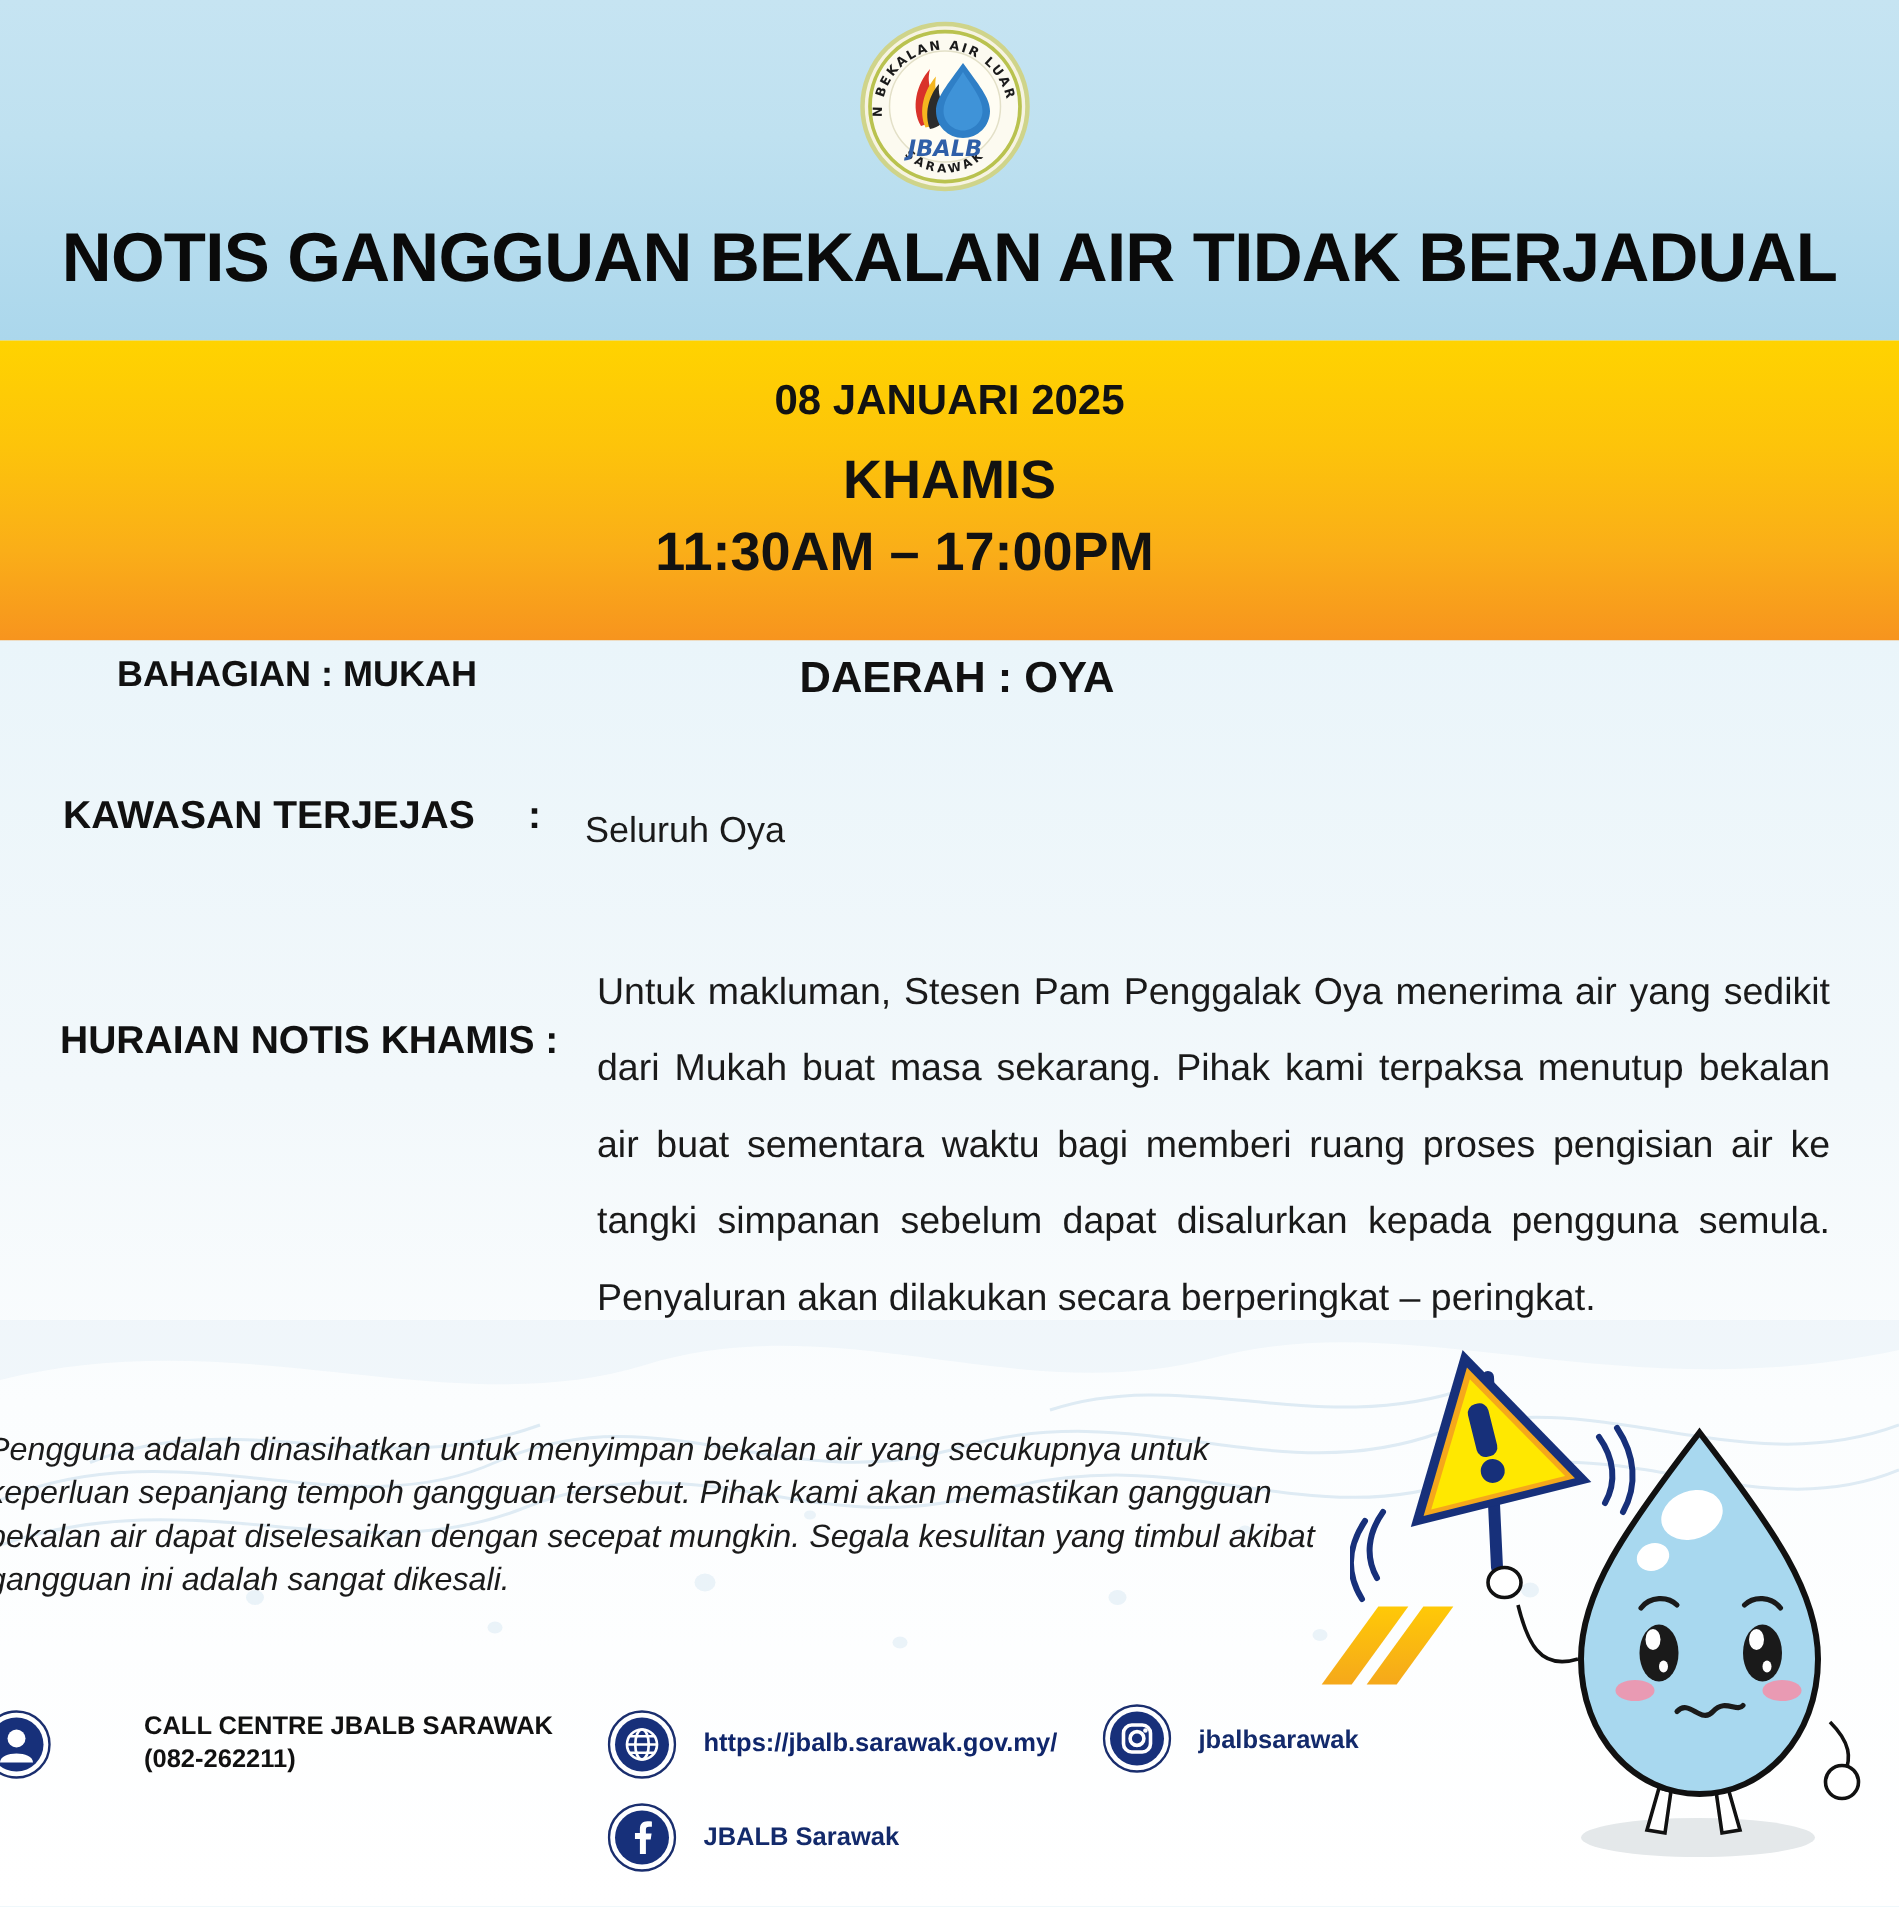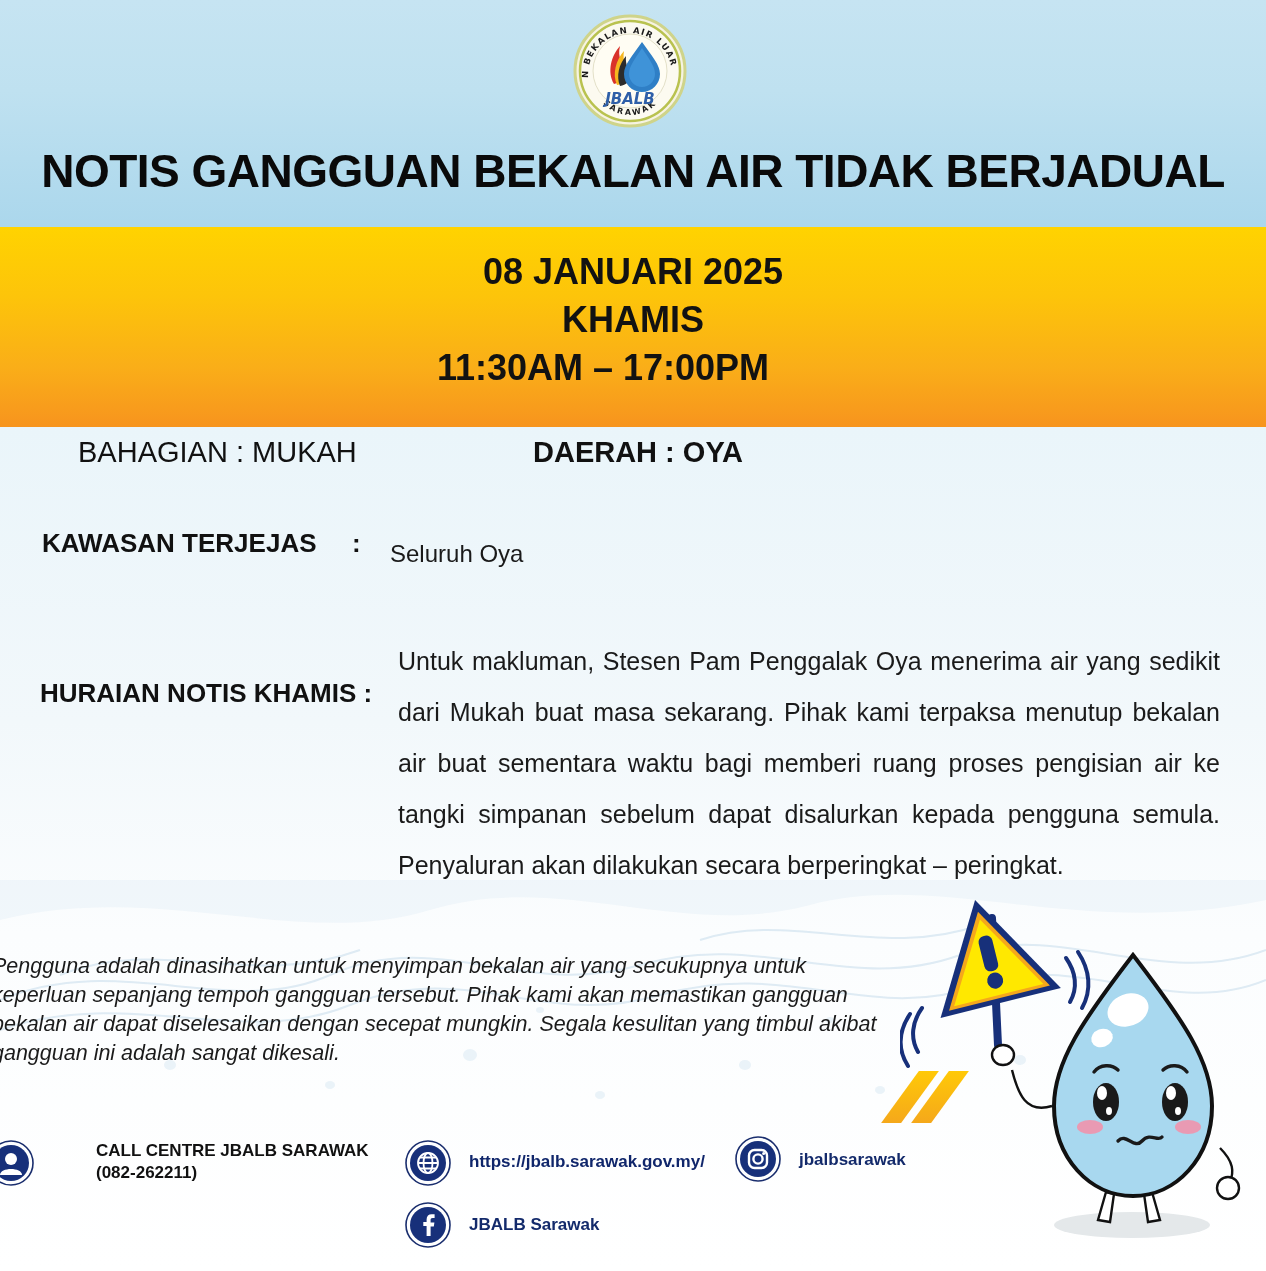--- a/index.html
+++ b/index.html
@@ -30,38 +30,38 @@
 
   
   .date-band{
     position:absolute;left:0;top:227px;width:1266px;height:200px;
     background:linear-gradient(180deg,#FFD300 0%,#FDC40A 35%,#FAAE18 70%,#F7941E 100%);
   }
   .date-band .line{
     text-align:center;color:#121212;font-weight:bold;
     font-family:"Liberation Sans", sans-serif;
   }
-  .date-line1{position:absolute;left:0;top:24px;width:1266px;font-size:36px;}
+  .date-line1{position:absolute;left:0;top:24px;width:1266px;font-size:28px;}
   .date-line2{position:absolute;left:0;top:72px;width:1266px;font-size:36px;}
   .date-line3{position:absolute;left:0;top:120px;width:1206px;font-size:36px;}
 
   
   .body-bg{
     position:absolute;left:0;top:427px;width:1266px;height:844px;
     background:linear-gradient(180deg,#EAF5FA 0%,#F2F8FB 35%,#FBFDFE 60%,#FFFFFF 100%);
   }
   .splash{
     position:absolute;left:0;top:880px;width:1266px;height:260px;
     opacity:.55;pointer-events:none;
   }
 
   
   .bahagian{
     position:absolute;left:78px;top:436px;
-    font-size:29px;font-weight:normal;color:#111;
+    font-size:24px;font-weight:bold;color:#111;
   }
   .daerah{
     position:absolute;left:533px;top:436px;
     font-size:29px;font-weight:bold;color:#111;
   }
   .kawasan-label{
     position:absolute;left:42px;top:528px;
     font-size:26px;font-weight:bold;color:#111;
   }
   .kawasan-colon{

